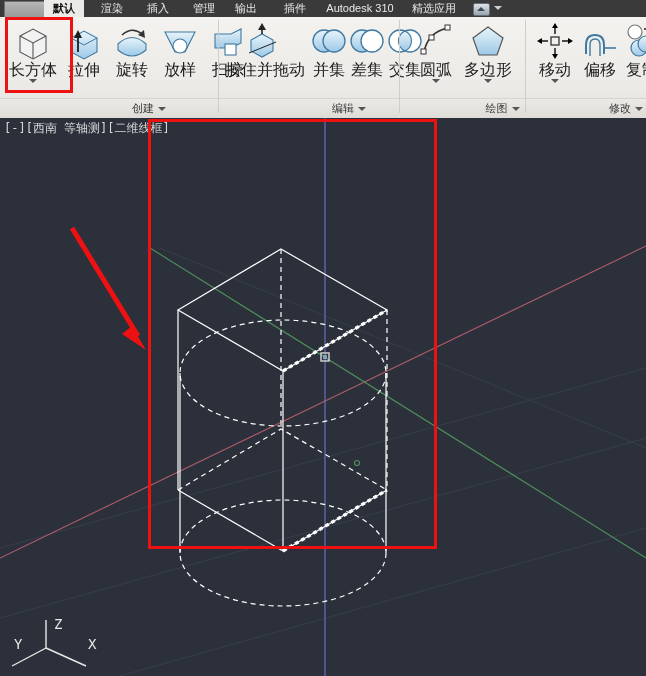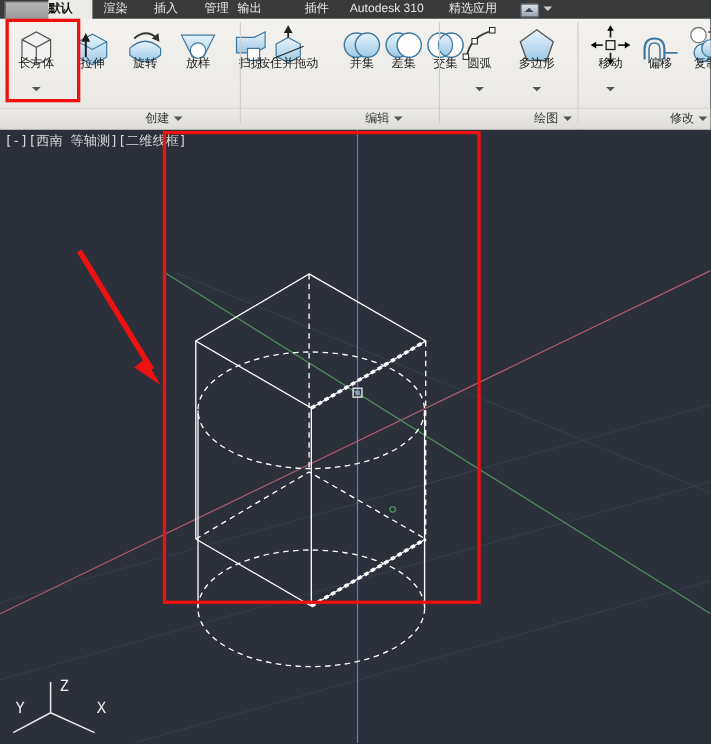--- a/index.html
+++ b/index.html
@@ -11,21 +11,21 @@
   }
 
   
   #ribbon{position:absolute;left:0;top:0;width:646px;height:118px;}
 
   .tabbar{position:absolute;left:0;top:0;width:646px;height:17px;
     background:#3a3a3a;}
   .qa-blob{position:absolute;left:4px;top:1px;width:56px;height:15px;
     background:linear-gradient(180deg,#b6b6b6,#9a9a9a);border:1px solid #6f6f6f;}
   .tab{position:absolute;top:0;height:31px;line-height:17px;
-    color:#e8e8e8;font-size:11px;text-align:left;white-space:nowrap;}
+    color:#e8e8e8;font-size:11px;text-align:center;white-space:nowrap;}
   .tab.active{background:#ebeae6;color:#141414;font-weight:bold;}
   .tab-icon{position:absolute;top:3px;width:15px;height:11px;
     background:linear-gradient(180deg,#dfe3e8,#9aa4b0);
     border:1px solid #63707c;border-radius:2px;}
   .tab-icon:after{content:"";position:absolute;left:3px;top:3px;
     width:0;height:0;border-left:4px solid transparent;border-right:4px solid transparent;
     border-bottom:4px solid #3c4855;}
   .tab-caret{position:absolute;top:6px;width:0;height:0;
     border-left:4px solid transparent;border-right:4px solid transparent;
     border-top:4px solid #cfcfcf;}
@@ -38,21 +38,21 @@
   .panel-title{position:absolute;bottom:2px;height:16px;line-height:16px;
     font-size:11px;color:#3a3a3a;text-align:center;width:100%;margin-left:40px;}
   .panel-title .pt-caret{display:inline-block;margin-left:4px;
     width:0;height:0;border-left:4px solid transparent;border-right:4px solid transparent;
     border-top:4px solid #555;vertical-align:middle;}
   .panel-titlebar{position:absolute;left:0;bottom:0;width:100%;height:19px;
     border-top:1px solid #d6d4cf;background:linear-gradient(180deg,#eceae6,#dedcd7);}
 
   .btn{position:absolute;top:3px;width:48px;height:76px;text-align:center;cursor:default;}
   .btn .ico{position:absolute;left:50%;top:2px;margin-left:-19px;width:38px;height:38px;}
-  .btn .lbl{position:absolute;left:-4px;right:-4px;top:32px;font-size:11px;color:#1d1d1d;
+  .btn .lbl{position:absolute;left:-4px;right:-4px;top:44px;font-size:16px;color:#1d1d1d;
     line-height:12px;white-space:nowrap;}
   .btn .dd{position:absolute;left:50%;margin-left:-4px;top:59px;width:0;height:0;
     border-left:4px solid transparent;border-right:4px solid transparent;
     border-top:4px solid #555;}
   .btn.wide{width:66px;}
 
   
   #hl-box{position:absolute;left:5px;top:17px;width:68px;height:76px;
     border:3px solid #ee1111;box-sizing:border-box;z-index:30;pointer-events:none;}
 
@@ -74,21 +74,21 @@
 
 <div id="ribbon">
 
   <div class="tabbar">
     <div class="qa-blob"></div>
     <div id="tabs-host">
         <div class="tab active" style="left: 44px; width: 40px;">默认</div>
         <div class="tab" style="left: 94px; width: 36px;">渲染</div>
         <div class="tab" style="left: 140px; width: 36px;">插入</div>
         <div class="tab" style="left: 186px; width: 36px;">管理</div>
-        <div class="tab" style="left: 216px; width: 36px;">输出</div>
+        <div class="tab" style="left: 228px; width: 36px;">输出</div>
         <div class="tab" style="left: 277px; width: 36px;">插件</div>
         <div class="tab" style="left: 318px; width: 84px;">Autodesk 310</div>
         <div class="tab" style="left: 408px; width: 52px;">精选应用</div>
       </div>
     <div class="tab-icon" style="left:473px;"></div>
     <div class="tab-caret" style="left:494px;"></div>
   </div>
 
   <div class="panels">
     <div id="panels-host">

